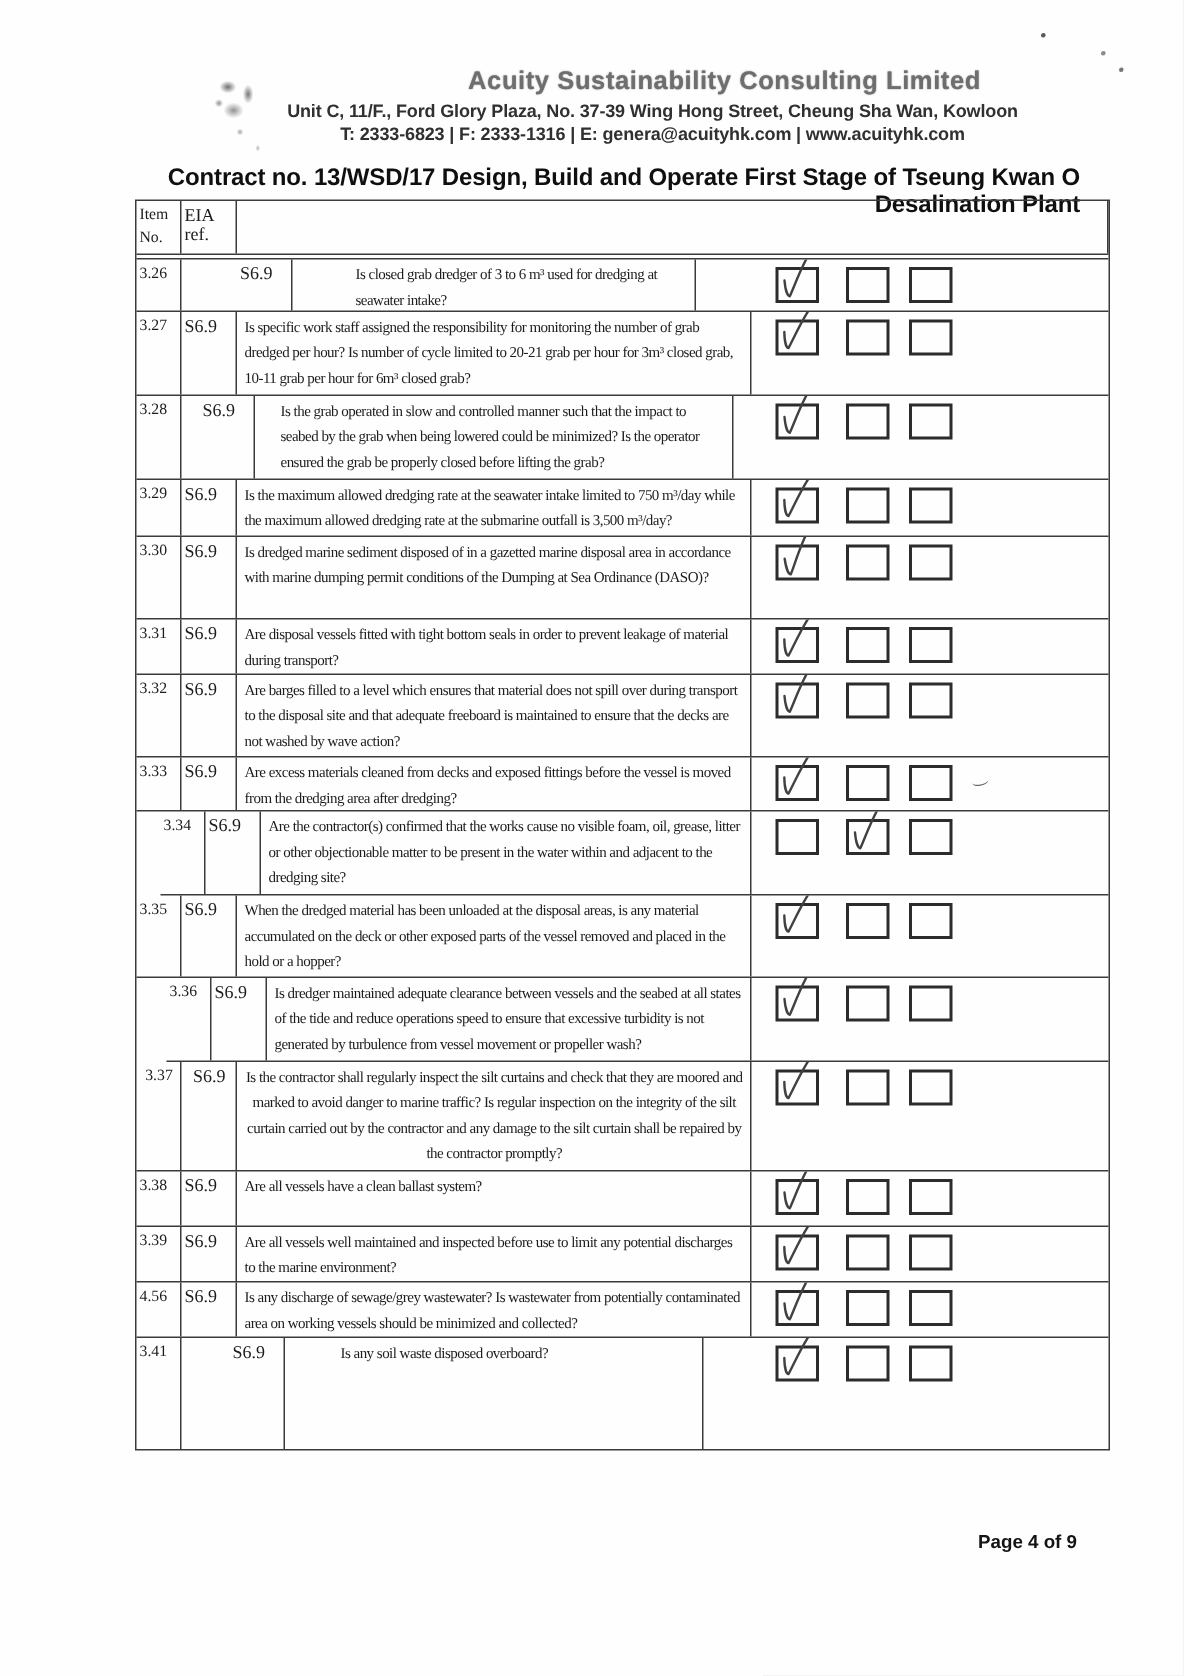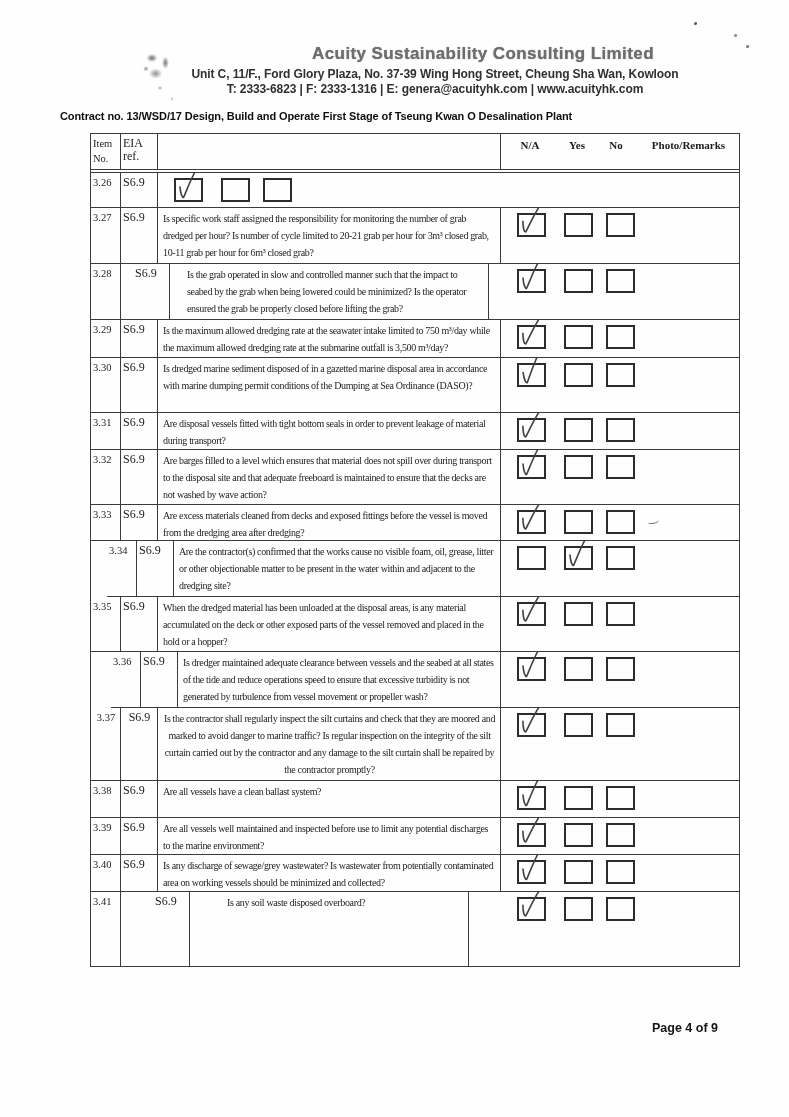--- a/index.html
+++ b/index.html
@@ -26,23 +26,23 @@
     font-family:"Liberation Sans", sans-serif;
   }
   .company {
     font-size:17px; font-weight:bold; color:#6e6e6e; letter-spacing:.4px;
     text-shadow:0 0 1px rgba(100,100,100,.9);
     transform:translateX(48px);
   }
   .address { margin-top:3px; font-size:12px; font-weight:600; color:#303030; letter-spacing:-.1px; }
   .contact { margin-top:1px; font-size:12px; font-weight:600; color:#303030; letter-spacing:-.1px; }
   .doc-title {
-    position:absolute; left:60px; top:110px; width:660px; text-align:left;
+    position:absolute; left:60px; top:110px; width:660px; text-align:right;
     font-family:"Liberation Sans", sans-serif;
-    font-size:11px; font-weight:bold; color:#0f0f0f; letter-spacing:-.1px;
+    font-size:16px; font-weight:bold; color:#0f0f0f; letter-spacing:-.1px;
   }
 
   
   .checklist {
     position:absolute; left:90px; top:133px; width:650px;
     box-sizing:border-box; border:1px solid #3b3b3b;
   }
   .t-row { display:flex; box-sizing:border-box; border-bottom:1px solid #3b3b3b; }
   .t-row:last-child { border-bottom:none; }
   .t-head { height:39px; border-bottom:4px double #3b3b3b; }
@@ -101,31 +101,26 @@
     <div class="contact">T: 2333-6823 | F: 2333-1316 | E: genera@acuityhk.com | www.acuityhk.com</div>
   </div>
 
   <div class="doc-title">Contract no. 13/WSD/17 Design, Build and Operate First Stage of Tseung Kwan O Desalination Plant</div>
 
   <div class="checklist">
     <div class="t-row t-head">
       <div class="c item">Item No.</div>
       <div class="c eia">EIA ref.</div>
       <div class="c q"></div>
-      <div class="c ans">
-        <span class="hl hl-na">N/A</span>
-        <span class="hl hl-yes">Yes</span>
-        <span class="hl hl-no">No</span>
-        <span class="hl hl-remarks">Photo/Remarks</span>
-      </div>
     </div>
     <div id="rows-container">
-        <div class="t-row" style="height: 35px;">
+        <div class="t-row" style="height: 35px; gap: 37px;">
           <div class="c item">3.26</div>
           <div class="c eia">S6.9</div>
+          <div class="c q">Is closed grab dredger of 3 to 6 m³ used for dredging at seawater intake?</div>
           <div class="c ans">
             <span class="cb cb-na">
               <svg class="tick" viewBox="0 0 42 44">
                 <path d="M11 24 C 11.5 30, 13 34.5, 14.5 34.5 C 16.5 31, 22 14, 30 2"></path>
               </svg>
             </span>
             <span class="cb cb-yes"></span>
             <span class="cb cb-no"></span>
           </div>
         </div>
@@ -305,21 +300,21 @@
             <span class="cb cb-na">
               <svg class="tick" viewBox="0 0 42 44">
                 <path d="M11 24 C 11.5 30, 13 34.5, 14.5 34.5 C 16.5 31, 22 14, 30 2"></path>
               </svg>
             </span>
             <span class="cb cb-yes"></span>
             <span class="cb cb-no"></span>
           </div>
         </div>
         <div class="t-row" style="height: 37px;">
-          <div class="c item">3.40</div>
+          <div class="c item">4.56</div>
           <div class="c eia">S6.9</div>
           <div class="c q">Is any discharge of sewage/grey wastewater? Is wastewater from potentially contaminated area on working vessels should be minimized and collected?</div>
           <div class="c ans">
             <span class="cb cb-na">
               <svg class="tick" viewBox="0 0 42 44">
                 <path d="M11 24 C 11.5 30, 13 34.5, 14.5 34.5 C 16.5 31, 22 14, 30 2"></path>
               </svg>
             </span>
             <span class="cb cb-yes"></span>
             <span class="cb cb-no"></span>

